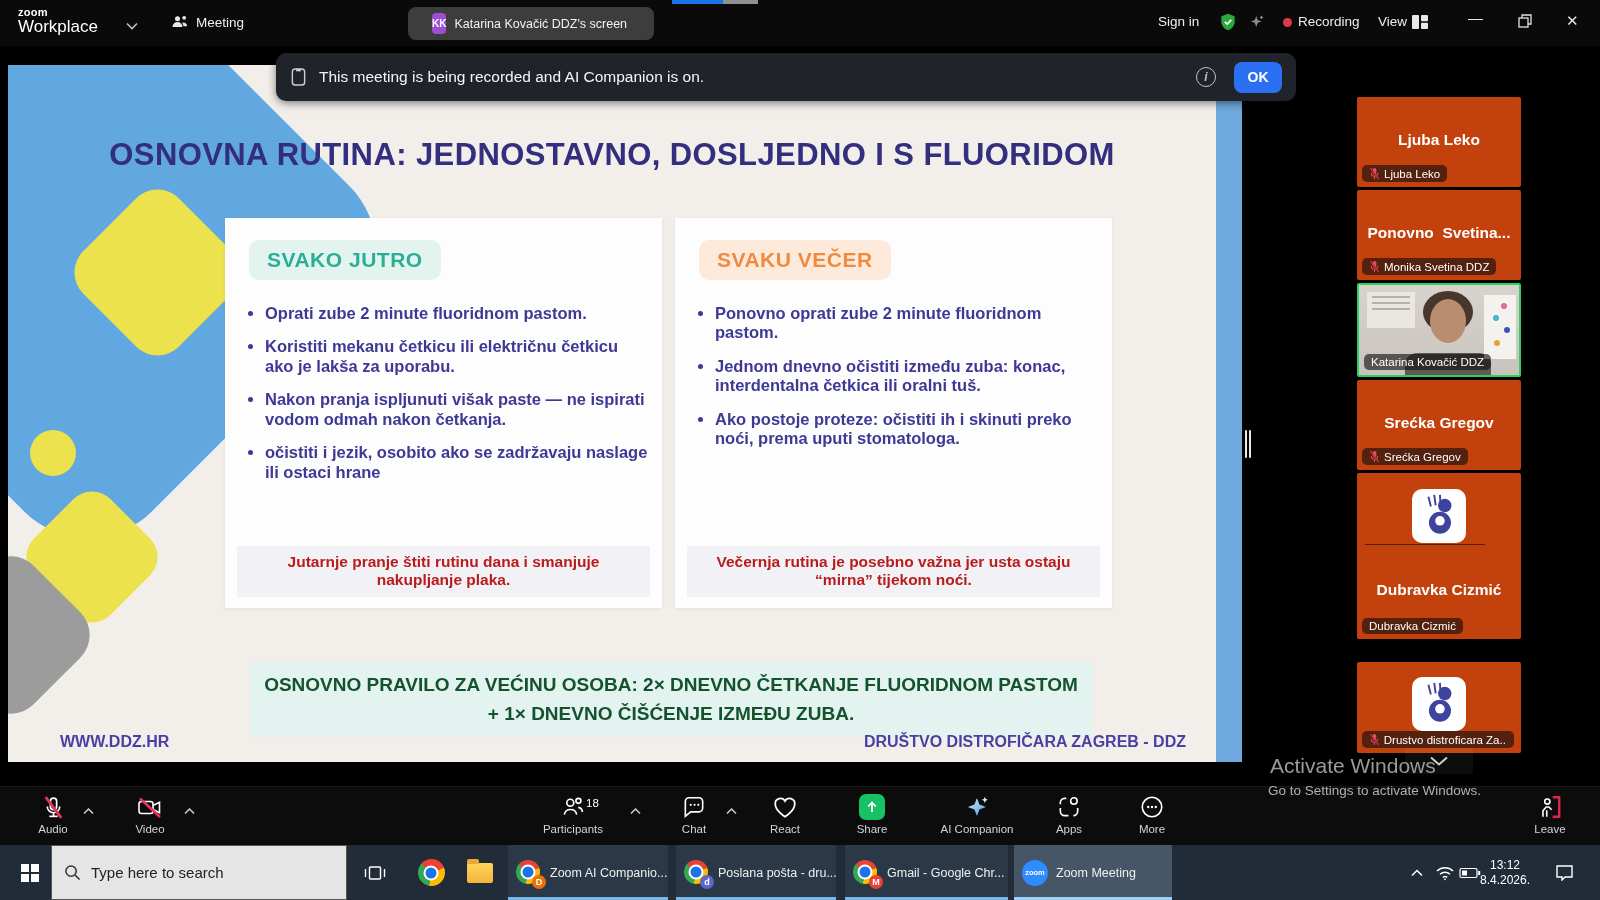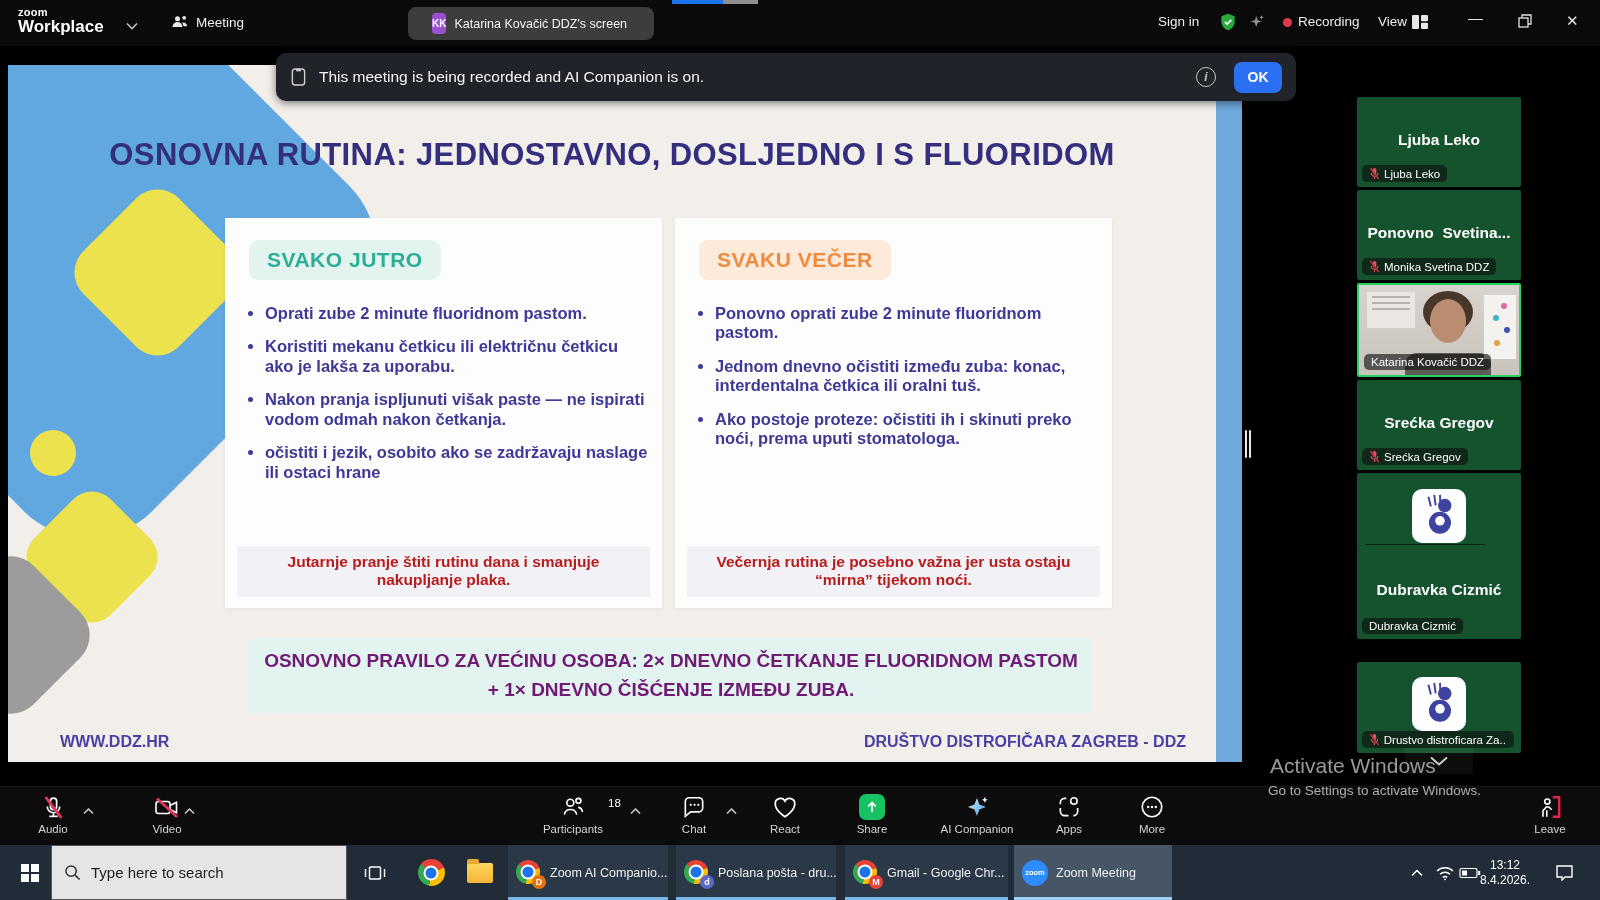--- a/index.html
+++ b/index.html
@@ -3,21 +3,21 @@
 <meta charset="utf-8">
 <style>
   html,body{margin:0;padding:0;background:#000;}
   *{box-sizing:border-box;font-family:"Liberation Sans",sans-serif;}
   #app{position:relative;width:1600px;height:900px;background:#000;overflow:hidden;}
   .abs{position:absolute;}
 
   
   #titlebar{left:0;top:0;width:1600px;height:46px;background:#0a0a0a;color:#fff;}
   .logo-zoom{left:18px;top:6px;font-size:11px;font-weight:bold;letter-spacing:.3px;}
-  .logo-work{left:18px;top:17px;font-size:17px;font-weight:bold;}
+  .logo-work{left:18px;top:17px;font-size:17px;font-weight:normal;}
   .mtab-label{font-size:13.5px;color:#f0f0f0;}
   #screen-tab{left:408px;top:7px;width:246px;height:33px;background:#3d3d3d;border-radius:8px;display:flex;align-items:center;padding:0 24px;gap:8px;}
   .kk-avatar{width:21px;height:21px;border-radius:4px;background:#9b4fd3;color:#fff;font-size:10px;font-weight:bold;display:flex;align-items:center;justify-content:center;}
   .screen-tab-label{font-size:12.5px;color:#f2f2f2;white-space:nowrap;}
   .streak-blue{left:672px;top:0;width:51px;height:4px;background:#1a73e8;}
   .streak-gray{left:723px;top:0;width:35px;height:4px;background:#8f8f8f;}
   .tb-right-text{font-size:13.5px;color:#ededed;top:14px;}
   .win-ctl{top:12px;color:#e3e3e3;font-size:15px;}
 
   
@@ -34,30 +34,30 @@
   #slide-title{left:0;top:72px;width:1208px;text-align:center;font-size:31px;font-weight:bold;letter-spacing:.4px;color:#332e7d;}
   .card{position:absolute;top:153px;width:437px;height:390px;background:#fdfdfd;box-shadow:0 1px 4px rgba(0,0,0,.06);}
   #card-morning{left:217px;}
   #card-evening{left:667px;}
   .badge{display:inline-block;margin:22px 0 0 24px;padding:8px 18px;border-radius:10px;font-size:21px;font-weight:bold;letter-spacing:.5px;}
   .badge-morning{background:#e3f4ee;color:#2aae97;}
   .badge-evening{background:#fdeadb;color:#ef8a3e;}
   .bullets{margin:24px 14px 0 22px;padding-left:18px;color:#3e3896;font-size:16.5px;font-weight:bold;line-height:1.18;}
   .bullets li{margin-bottom:14px;}
   .card-foot{position:absolute;left:12px;right:12px;bottom:11px;background:#f2f1f6;padding:7px 8px;text-align:center;font-size:15.5px;font-weight:bold;color:#b91c1c;line-height:1.2;}
-  #rule-band{left:242px;top:573px;width:842px;background:#e3f3f0;padding:9px 14px;text-align:center;font-size:19px;font-weight:bold;color:#701a75;line-height:1.5;}
+  #rule-band{left:242px;top:597px;width:842px;background:#e3f3f0;padding:9px 14px;text-align:center;font-size:19px;font-weight:bold;color:#14532d;line-height:1.5;}
   #slide-foot-left{left:52px;top:668px;font-size:16px;font-weight:bold;color:#4a3fa3;}
   #slide-foot-right{right:56px;top:668px;font-size:16px;font-weight:bold;color:#4a3fa3;}
 
   
   #resize-handle{left:1245px;top:430px;width:8px;height:28px;display:flex;gap:2px;}
   #resize-handle div{width:2px;height:28px;background:#e8e8e8;border-radius:1px;}
 
   
-  .ptile{position:absolute;left:1357px;width:164px;background:#14532d;border-radius:2px;overflow:hidden;}
+  .ptile{position:absolute;left:1357px;width:164px;background:#c2410c;border-radius:2px;overflow:hidden;}
   .ptile.active{border:2.5px solid #2ad35f;}
   .tile-name{position:absolute;left:0;right:0;top:38%;text-align:center;color:#fff;font-size:15.5px;font-weight:bold;white-space:pre;}
   .pill{position:absolute;left:5px;bottom:5px;background:rgba(15,15,15,.62);border-radius:5px;padding:2px 7px;display:flex;align-items:center;gap:4px;max-width:152px;}
   .pill-text{color:#fff;font-size:11.5px;white-space:nowrap;overflow:hidden;}
   .logo-box{position:absolute;left:50%;top:46%;transform:translate(-50%,-50%);width:54px;height:54px;background:#fff;border-radius:10px;display:flex;align-items:center;justify-content:center;}
   
   .scene{position:absolute;inset:0;background:linear-gradient(#d8d3cd,#c8c3bd);}
   .scene .paper{position:absolute;left:8px;top:7px;width:48px;height:36px;background:#eae7e2;}
   .scene .paper i{display:block;height:2px;background:#b6b1aa;margin:4px 5px 0 5px;}
   .scene .hair{position:absolute;left:64px;top:6px;width:50px;height:42px;border-radius:50%;background:#473629;}
@@ -341,21 +341,21 @@
             <line x1="8" y1="20.5" x2="16" y2="20.5" stroke="#fff" stroke-width="1.6"></line>
             <line x1="4.5" y1="2" x2="19.5" y2="22" stroke="#e8335a" stroke-width="2.6"></line>
           </svg>
       </div>
       <div class="lbl">Audio</div>
     </div>
     <div class="abs mini-chev" style="left:83px;"><svg width="11" height="7" viewBox="0 0 11 7">
           <polyline points="1,5.5 5.5,1 10,5.5" fill="none" stroke="#ccc" stroke-width="1.5"></polyline>
         </svg></div>
 
-    <div class="tbi" style="left:167px;">
+    <div class="tbi" style="left:150px;">
       <div class="ico">
         <svg width="28" height="25" viewBox="0 0 28 24">
             <rect x="3" y="6" width="14" height="12" rx="2.5" fill="none" stroke="#fff" stroke-width="1.6"></rect>
             <path d="M17 10l6.5-3.2v10.4L17 14" fill="none" stroke="#fff" stroke-width="1.6"></path>
             <line x1="4" y1="3" x2="24" y2="21.5" stroke="#e8335a" stroke-width="2.6"></line>
           </svg>
       </div>
       <div class="lbl">Video</div>
     </div>
     <div class="abs mini-chev" style="left:184px;"><svg width="11" height="7" viewBox="0 0 11 7">
@@ -366,21 +366,21 @@
       <div class="ico">
         <svg width="26" height="26" viewBox="0 0 24 24" fill="none" stroke="#fff" stroke-width="1.5">
             <circle cx="9.5" cy="8" r="3.2"></circle>
             <path d="M4 19a5.8 5.8 0 0 1 11.4 0"></path>
             <circle cx="17" cy="6.3" r="2.3"></circle>
             <path d="M16.8 12.3a4.6 4.6 0 0 1 3.9 4.4"></path>
           </svg>
       </div>
       <div class="lbl">Participants</div>
     </div>
-    <div class="abs count" style="left:608px;top:10px;">18</div>
+    <div class="abs count" style="left:586px;top:10px;">18</div>
     <div class="abs mini-chev" style="left:630px;"><svg width="11" height="7" viewBox="0 0 11 7">
           <polyline points="1,5.5 5.5,1 10,5.5" fill="none" stroke="#ccc" stroke-width="1.5"></polyline>
         </svg></div>
 
     <div class="tbi" style="left:694px;">
       <div class="ico">
         <svg width="26" height="26" viewBox="0 0 24 24" fill="none" stroke="#fff" stroke-width="1.5">
             <path d="M4 7a3.5 3.5 0 0 1 3.5-3.5h9A3.5 3.5 0 0 1 20 7v6a3.5 3.5 0 0 1-3.5 3.5H9l-5 4z"></path>
             <circle cx="9" cy="10" r="1" fill="#fff" stroke="none"></circle>
             <circle cx="12.5" cy="10" r="1" fill="#fff" stroke="none"></circle>

